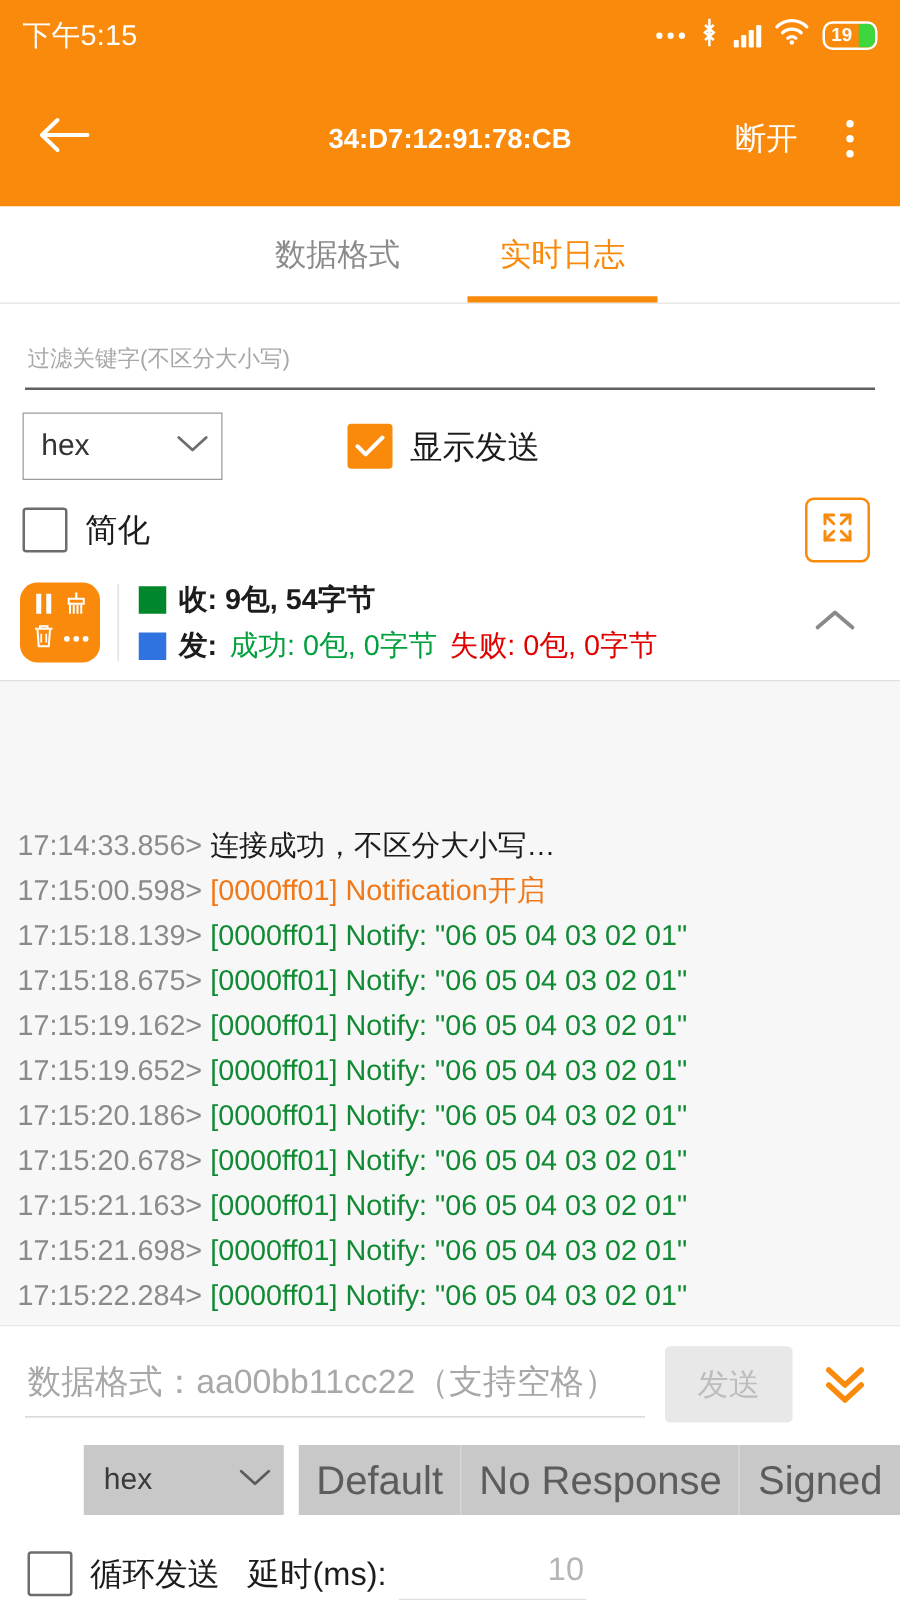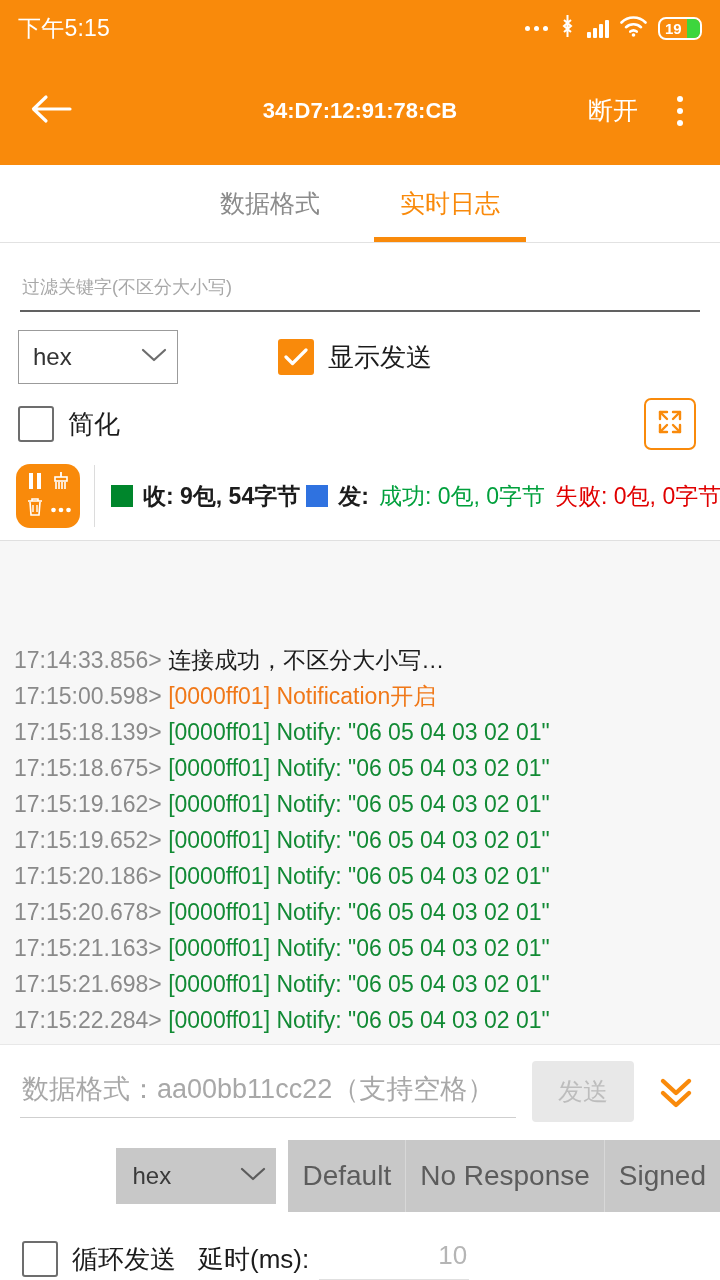--- a/index.html
+++ b/index.html
@@ -93,21 +93,21 @@
   }
 
   
   .statsbar { flex: 0 0 auto; display: flex; align-items: center; padding: 14px 24px 12px 16px; }
   .tool-btn {
     width: 64px; height: 64px; border-radius: 14px; background: #F98A0B;
     display: grid; grid-template-columns: 1fr 1fr; grid-template-rows: 1fr 1fr;
     place-items: center; flex: 0 0 auto; cursor: pointer; padding: 6px;
   }
   .vdivider { width: 1px; height: 62px; background: #dcdcdc; margin: 0 16px 0 14px; flex: 0 0 auto; }
-  .statlines { display: flex; flex-direction: row; gap: 6px; }
+  .statlines { display: flex; flex-direction: column; gap: 6px; }
   .statline { display: flex; align-items: center; gap: 10px; font-size: 23px; white-space: nowrap; }
   .swatch { width: 22px; height: 22px; flex: 0 0 auto; }
   .sw-rx { background: #00862C; }
   .sw-tx { background: #2F72E0; }
   .st-dark { color: #1c1c1c; font-weight: bold; }
   .st-green { color: #00A03C; }
   .st-red { color: #E00000; }
   .collapse-btn { margin-left: auto; width: 56px; height: 56px; display: flex; align-items: center; justify-content: center; cursor: pointer; }
 
   
@@ -142,21 +142,21 @@
   
   .typerow { flex: 0 0 auto; display: flex; align-items: center; justify-content: flex-end; padding: 6px 0 0 0; }
   .type-select {
     background: #C8C8C8; height: 56px; width: 160px; display: flex; align-items: center;
     padding: 0 10px 0 16px; cursor: pointer; margin-right: 12px;
   }
   .type-select .sv { font-size: 24px; color: #3a3a3a; }
   .seg { display: flex; align-items: stretch; }
   .seg button {
     background: #C8C8C8; border: none; border-left: 1px solid #d8d8d8;
-    font-size: 28px; color: #5c5c5c; padding: 0 14px; height: 72px;
+    font-size: 32px; color: #5c5c5c; padding: 0 14px; height: 56px;
     font-family: inherit; cursor: pointer; white-space: nowrap;
   }
   .seg button:first-child { border-left: none; }
 
   
   .looprow { flex: 0 0 auto; display: flex; align-items: center; padding: 26px 20px 0 22px; }
   .loop-label { font-size: 26px; color: #1c1c1c; margin-left: 14px; white-space: nowrap; }
   .delay-label { font-size: 26px; color: #1c1c1c; margin-left: 22px; white-space: nowrap; }
   .delayinput {
     margin-left: 10px; width: 150px; border: none; border-bottom: 1px solid #e0e0e0;

